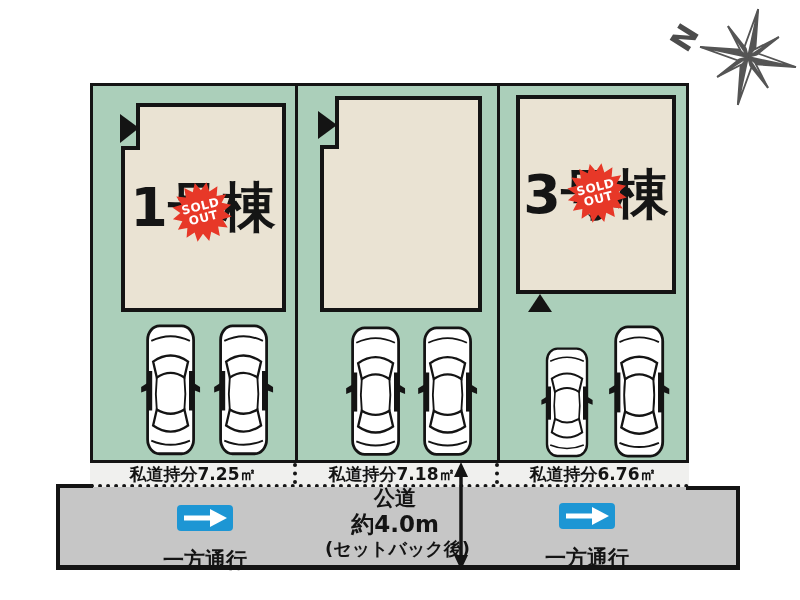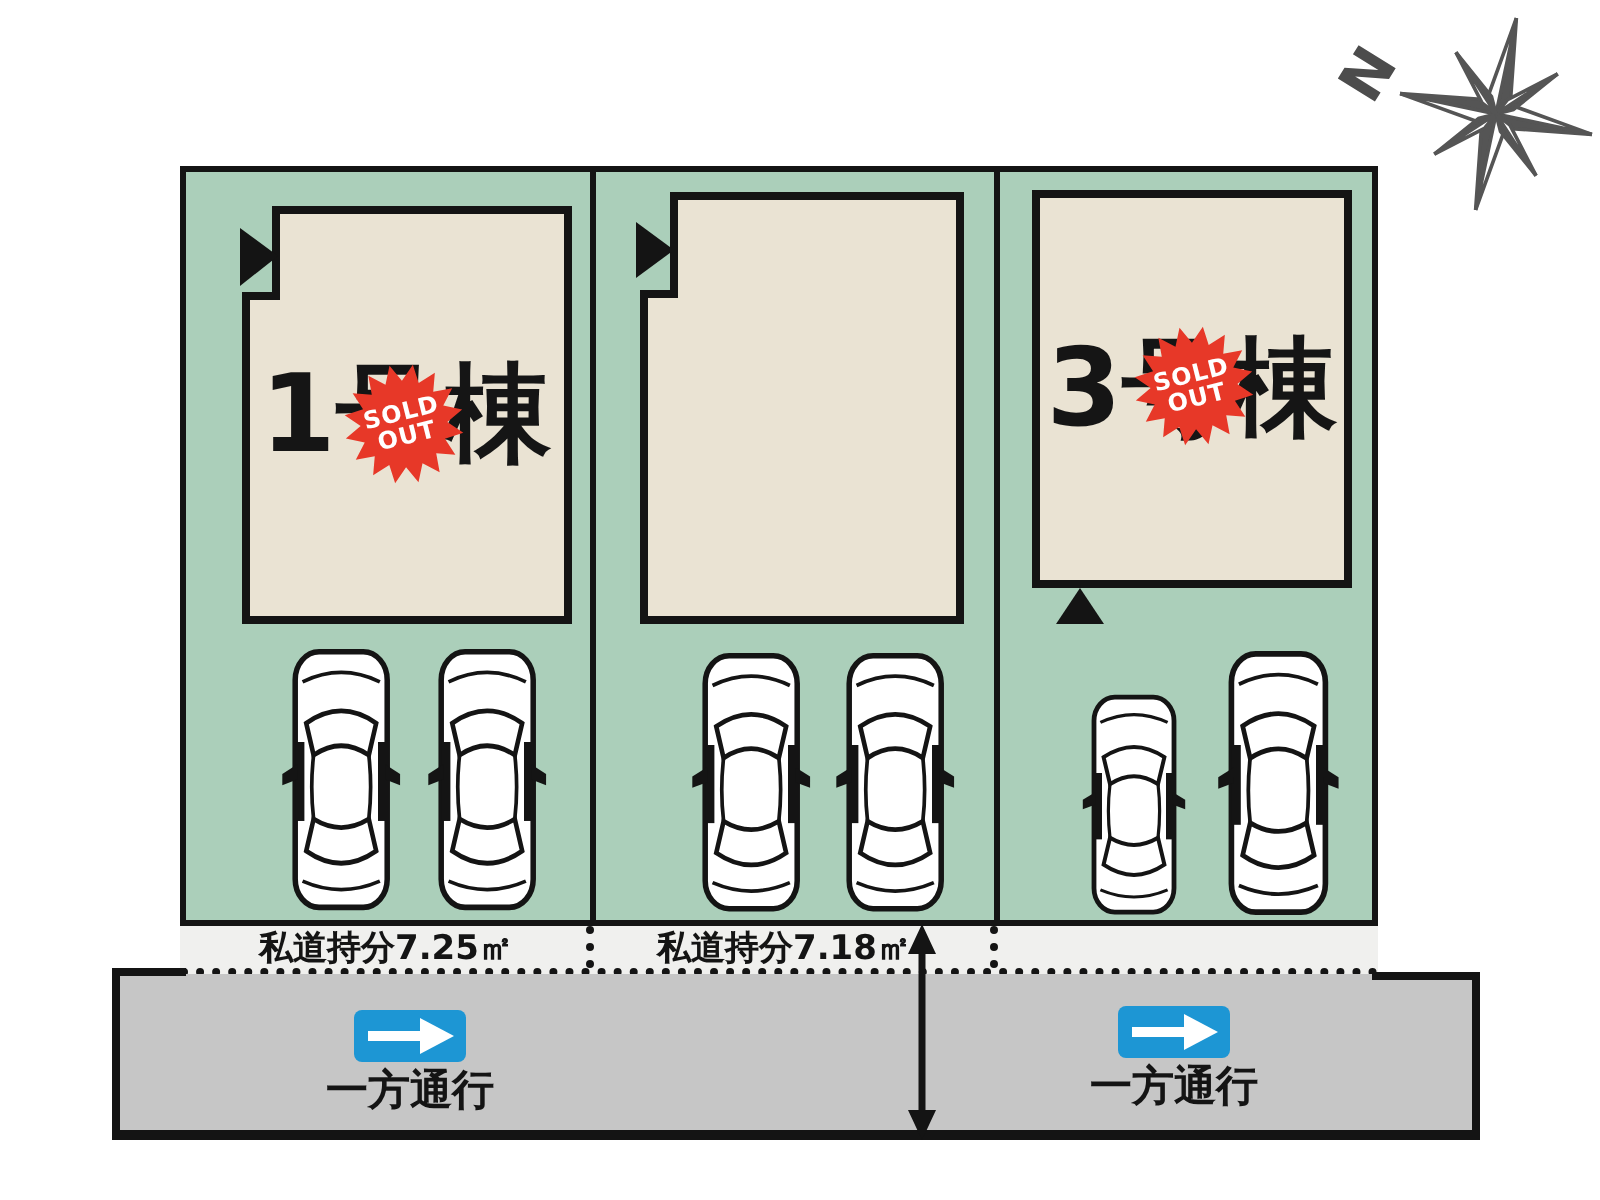--- a/index.html
+++ b/index.html
@@ -19,21 +19,21 @@
         box-sizing:border-box;}
   .road-topseg{position:absolute;height:4px;background:#141414;}
   .bldg-label{position:absolute;transform:translate(-50%,-50%);font-size:54px;font-weight:bold;
               white-space:nowrap;color:#151515;}
   .badge{position:absolute;width:62px;height:62px;transform:rotate(-14deg);}
   .badge .txt{position:absolute;left:0;top:0;width:100%;height:100%;display:flex;flex-direction:column;
               align-items:center;justify-content:center;color:#fff;font-weight:bold;font-size:12px;
               line-height:1.0;letter-spacing:0.5px;}
   .sign{position:absolute;width:56px;height:26px;background:#1d96d4;border-radius:4px;}
   .oneway{position:absolute;width:130px;transform:translateX(-50%);text-align:center;
-          font-size:21px;font-weight:bold;white-space:nowrap;}
+          font-size:21px;font-weight:bold;white-space:nowrap;margin-top:15px;}
   .roadtext{position:absolute;left:325px;top:486px;width:140px;text-align:center;font-weight:bold;}
   .roadtext .l1{font-size:21px;line-height:25px;}
   .roadtext .l2{font-size:23px;line-height:26px;}
   .roadtext .l3{font-size:18px;line-height:24px;white-space:nowrap;}
   .north{position:absolute;left:672px;top:20px;font-size:30px;font-weight:bold;color:#4c4c4c;
          transform:rotate(-58deg);}
   svg{display:block;}
   .overlay{position:absolute;left:0;top:0;pointer-events:none;}
 </style>
 </head>
@@ -130,21 +130,27 @@
       <polygon fill="#e73828" points="30,1 34.1,9.4 41.1,3.2 41.7,12.5 50.5,9.5 47.5,18.3 56.8,18.9 50.6,25.9 59,30 50.6,34.1 56.8,41.1 47.5,41.7 50.5,50.5 41.7,47.5 41.1,56.8 34.1,50.6 30,59 25.9,50.6 18.9,56.8 18.3,47.5 9.5,50.5 12.5,41.7 3.2,41.1 9.4,34.1 1,30 9.4,25.9 3.2,18.9 12.5,18.3 9.5,9.5 18.3,12.5 18.9,3.2 25.9,9.4"></polygon>
     </svg>
     <div class="txt">
       <span>SOLD</span>
       <span>OUT</span>
     </div>
   </div>
 
   <div class="share-label" style="left:193px;">私道持分7.25㎡</div>
   <div class="share-label" style="left:392px;text-align:right;">私道持分7.18㎡</div>
+  <div class="share-label" style="left:593px;">私道持分6.76㎡</div>
 
+  <div class="roadtext">
+    <div class="l1">公道</div>
+    <div class="l2">約4.0m</div>
+    <div class="l3">(セットバック後)</div>
+  </div>
 
   <div class="sign" style="left:177px;top:505px;">
     <svg width="56" height="26" viewBox="0 0 56 26">
       <rect x="7" y="10.5" width="27" height="5" fill="#ffffff"></rect>
       <polygon points="33,4 33,22 50,13" fill="#ffffff"></polygon>
     </svg>
   </div>
   <div class="sign" style="left:559px;top:503px;">
     <svg width="56" height="26" viewBox="0 0 56 26">
       <rect x="7" y="10.5" width="27" height="5" fill="#ffffff"></rect>

